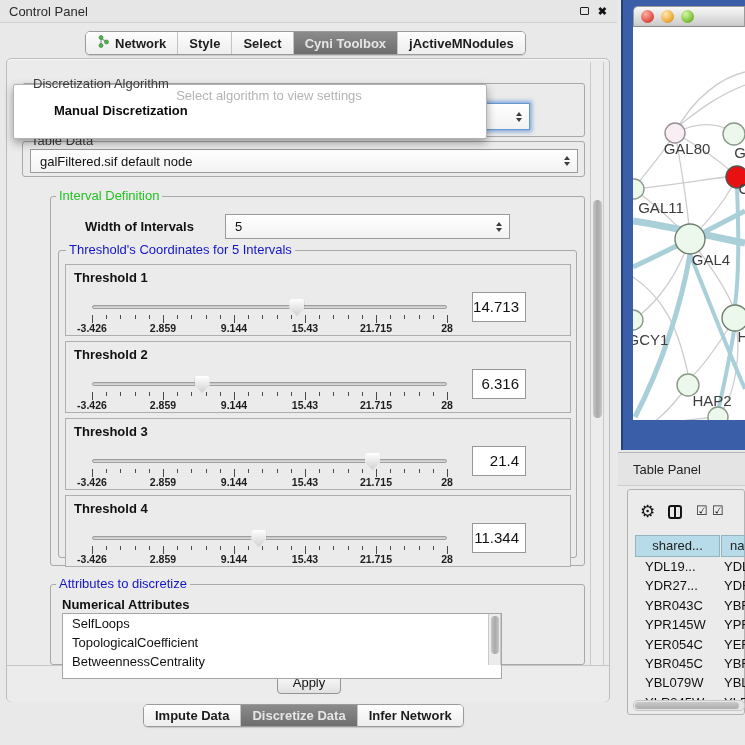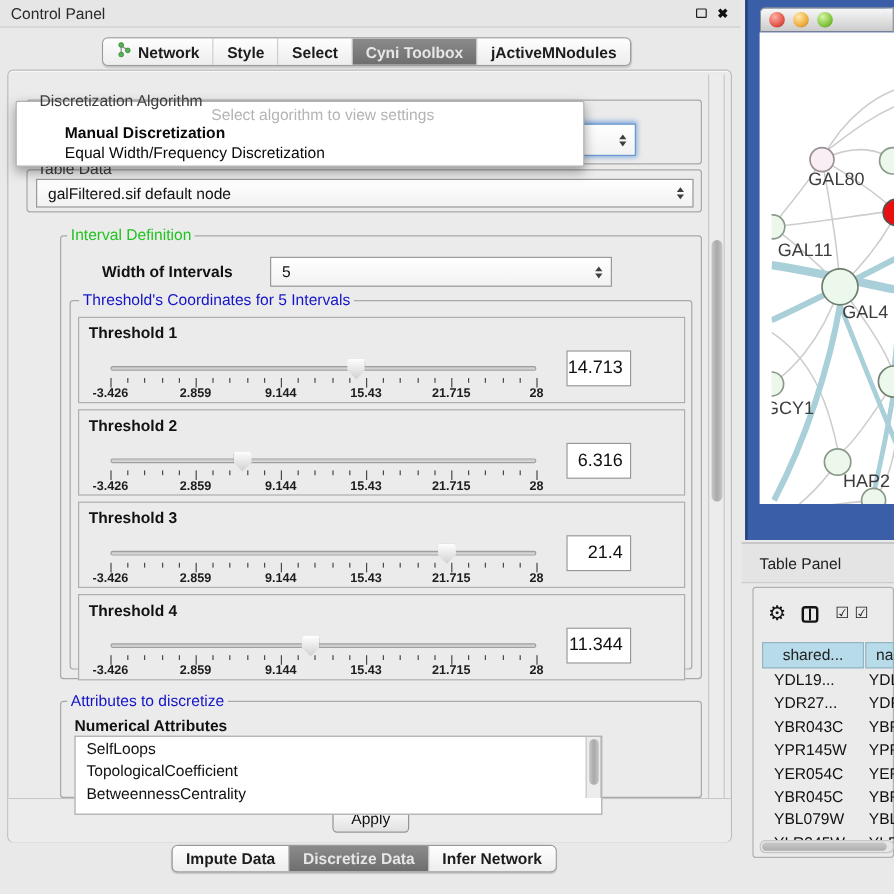--- a/index.html
+++ b/index.html
@@ -52,21 +52,21 @@
   .vscroll-thumb { position:absolute; background:linear-gradient(90deg,#c6c6c6,#a9a9a9,#c6c6c6); border-radius:6px; }
   .scroll-track { background:#ececec; border-left:1px solid #c9c9c9; border-right:1px solid #c9c9c9; }
 
   .action-strip { left:7px; top:665px; width:602px; height:37px; background:#ececec; border-top:1px solid #c6c6c6; border-radius:0 0 5px 5px; }
   .btn { position:absolute; font-size:13px; color:#111; background:linear-gradient(#ffffff,#e1e1e1); border:1px solid #949494; border-radius:4px; text-align:center; }
 
   
   .nw-frame { left:621px; top:0; width:124px; height:450px; background:#3a5fa8; border-left:2px solid #24407a; }
   .nw-titlebar { left:633px; top:6px; width:112px; height:21px; background:linear-gradient(#f8f8f8,#cbcbcb); border:1px solid #9a9a9a; border-bottom-color:#8a8a8a; border-radius:5px 0 0 0; display:flex; align-items:center; gap:7px; padding-left:7px; }
   .light { width:13px; height:13px; border-radius:50%; }
-  .nw-canvas { left:633px; top:27px; width:112px; height:393px; background:#fff;padding-left:10px; }
+  .nw-canvas { left:633px; top:27px; width:112px; height:393px; background:#fff; }
 
   
   .tp-strip { left:618px; top:452px; width:127px; height:34px; background:#e4e4e4; border-top:1px solid #b5b5b5; border-bottom:1px solid #cdcdcd; display:flex; align-items:center; }
   .tp-strip span { font-size:13px; color:#222; padding-left:15px; }
   .tp-panel { left:627px; top:489px; width:118px; height:226px; background:#ebebeb; border:1px solid #b2b2b2; border-radius:3px; }
   .gear { font-size:17px; color:#141414; }
   .colicon { width:14px; height:14px; border:2px solid #141414; border-radius:3px; background:linear-gradient(90deg,transparent 44%,#141414 44%,#141414 56%,transparent 56%); }
   .cb { font-size:13px; color:#1a1a1a; }
   .th-cell { position:absolute; top:535px; height:22px; background:#b7dbe9; border:1px solid #94b4c2; font-size:13px; color:#222; text-align:center; line-height:20px; overflow:hidden; }
   .rows { left:635px; top:557px; width:110px; height:143px; overflow:hidden; font-size:13px; color:#111; }
@@ -121,21 +121,20 @@
   <span class="stepper">
       <span class="arr-up"></span>
       <span class="arr-dn"></span>
     </span>
 </div>
 
 <div class="abs popup">
   <div class="popup-hint">Select algorithm to view settings</div>
   <div>
       <div class="popup-item bold">Manual Discretization</div>
-      <div class="popup-item">Equal Width/Frequency Discretization</div>
     </div>
 </div>
 
 <div class="abs group" style="left:22px; top:141px; width:563px; height:36px;"></div>
 <div class="abs group-label g-dark" style="left:28px; top:134px;">Table Data</div>
 <div class="abs combo" style="left:30px; top:149px; width:548px; height:24px;">
   <span>galFiltered.sif default node</span>
   <span class="stepper">
       <span class="arr-up"></span>
       <span class="arr-dn"></span>

